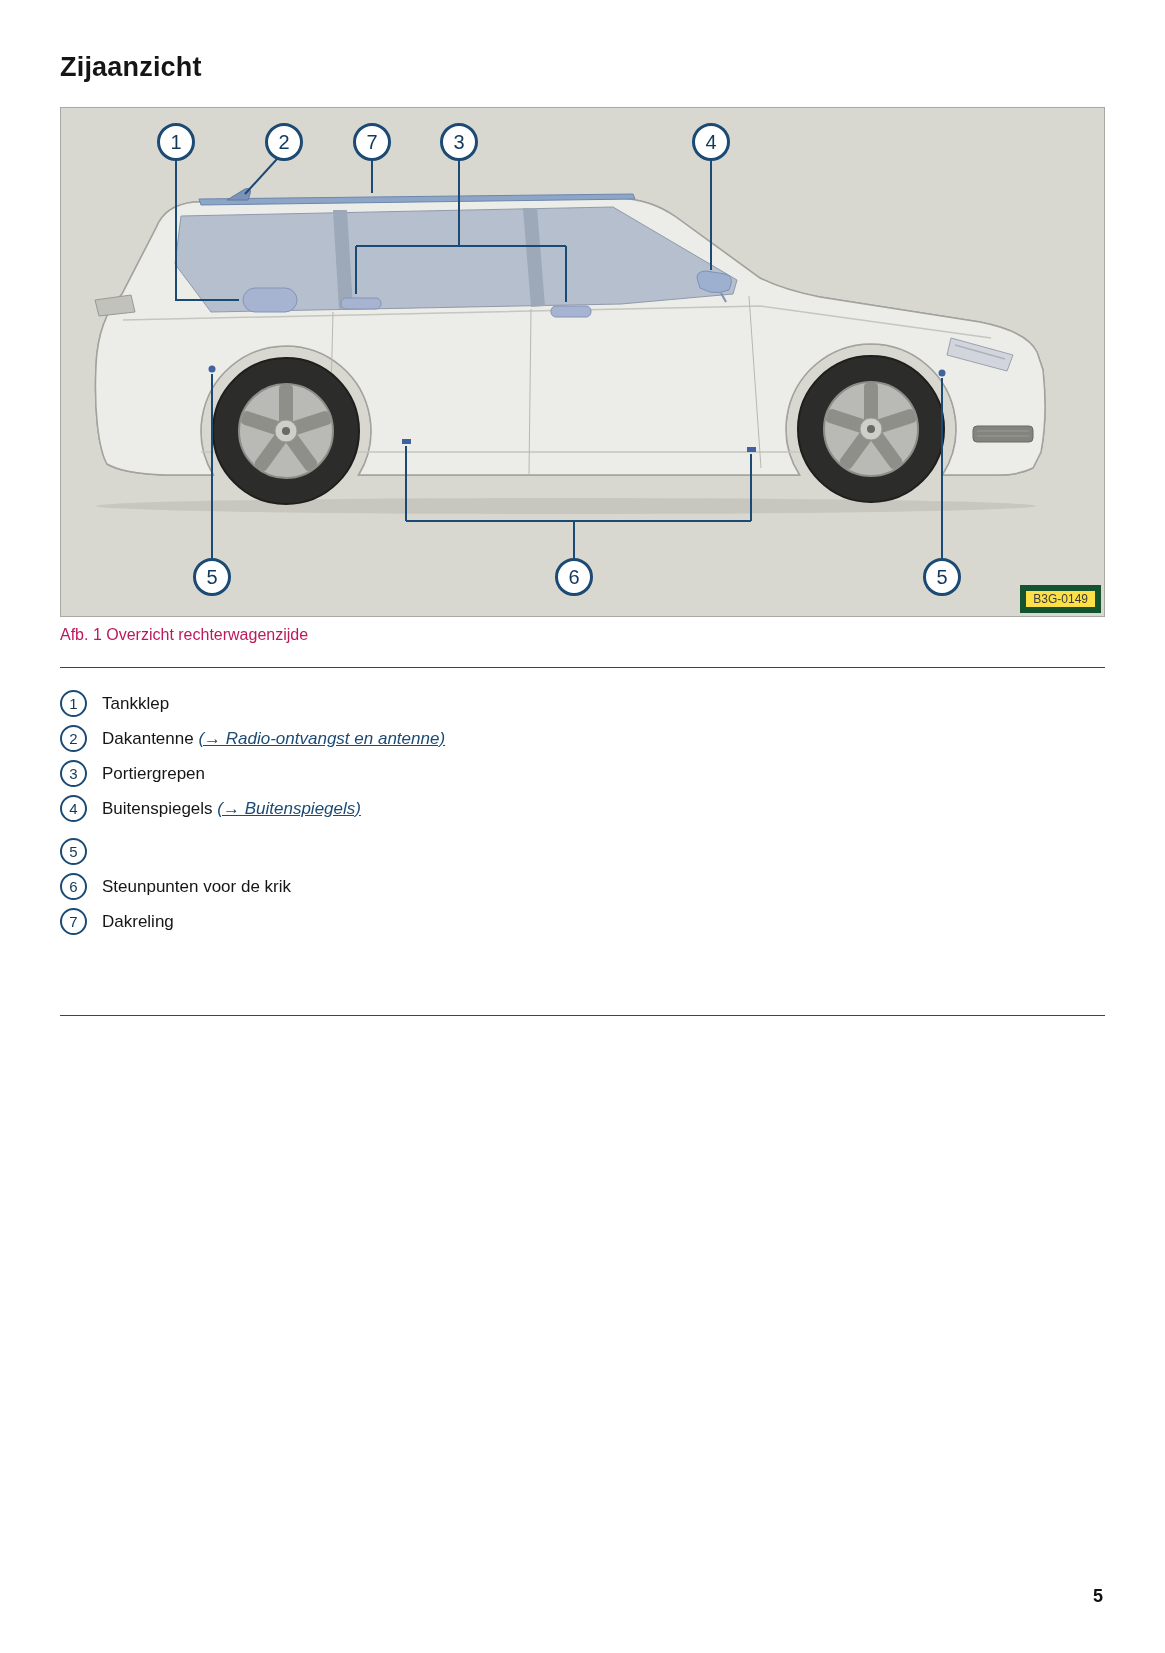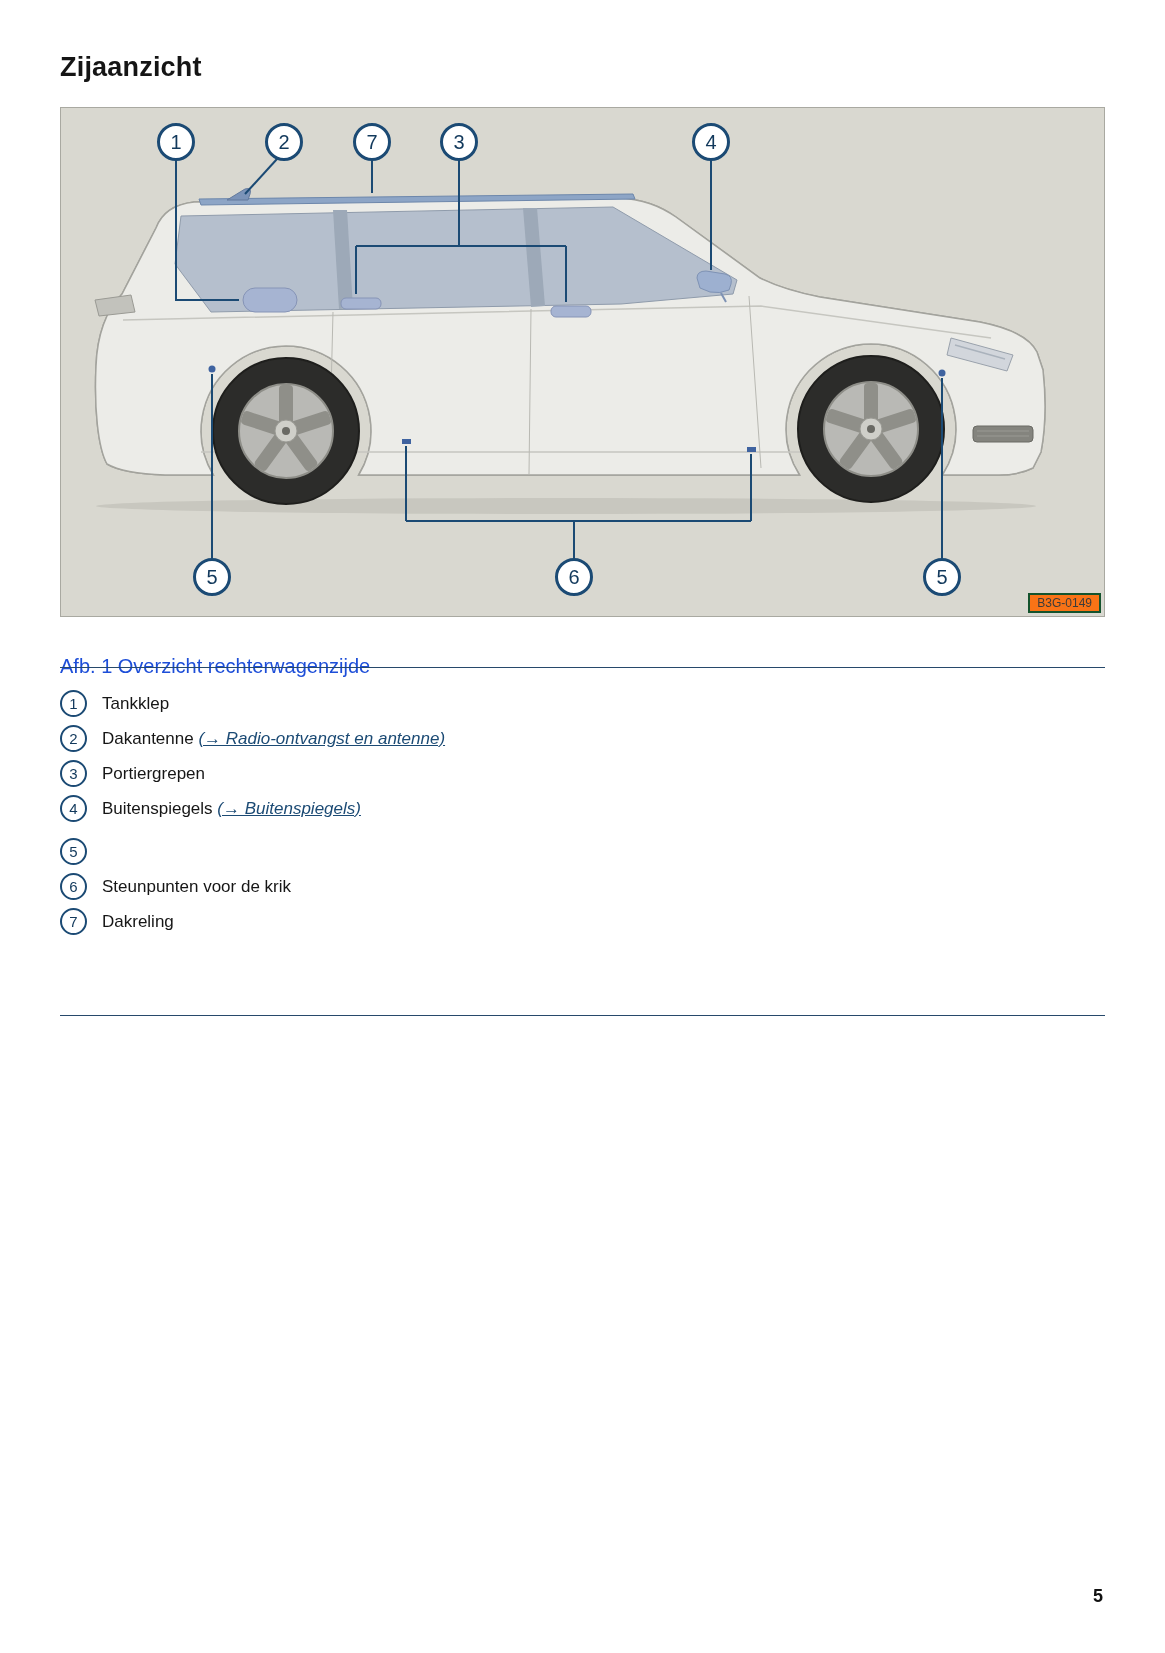--- a/index.html
+++ b/index.html
@@ -17,25 +17,25 @@
     background:#d9d8d0; border:1px solid #a9a9a1;
   }
   .figure svg { position:absolute; left:0; top:0; }
   .callout {
     position:absolute; width:38px; height:38px; border-radius:50%;
     background:#ffffff; border:3px solid #1b4a74;
     display:flex; align-items:center; justify-content:center;
     font-size:20px; color:#12395c; font-weight:400;
   }
   .img-code {
-    position:absolute; right:3px; bottom:3px; background:#f97316;
-    border:2px solid #14532d; padding:1px 7px; font-size:12px; color:#3c3c3a;
+    position:absolute; right:3px; bottom:3px; background:#fde047;
+    border:6px solid #14532d; padding:1px 7px; font-size:12px; color:#3c3c3a;
   }
   .caption {
-    position:absolute; left:60px; top:655px; font-size:20px; color:#1d4ed8;
+    position:absolute; left:60px; top:626px; font-size:16px; color:#be185d;
   }
   .rule { position:absolute; left:60px; width:1045px; border:none; border-top:1px solid #27496b; }
   .rule-top { top:667px; }
   .rule-bottom { top:1015px; }
   .legend { position:absolute; left:60px; top:690px; width:1045px; }
   .legend-row { display:flex; align-items:center; gap:15px; margin-bottom:8px; }
   .legend-row.gap-before { margin-top:16px; }
   .lnum {
     flex:0 0 auto; width:27px; height:27px; border-radius:50%;
     border:2px solid #1b4a74; background:#ffffff; color:#12395c;

